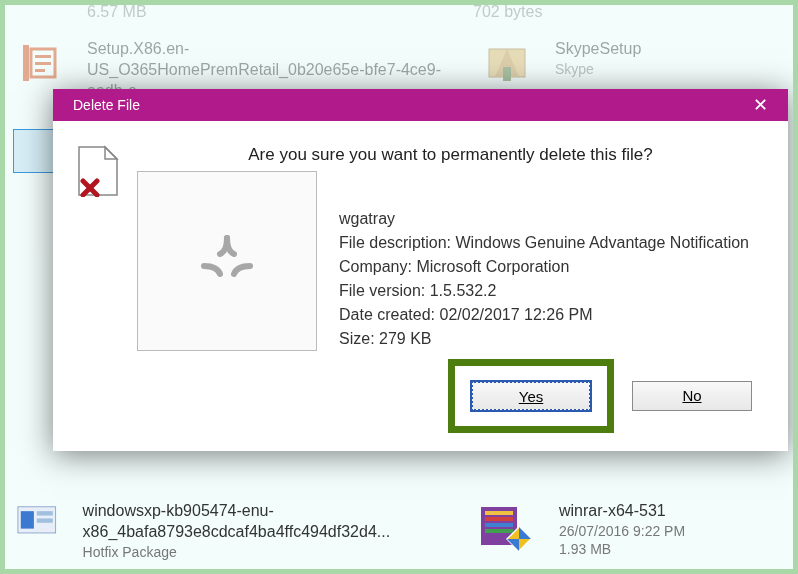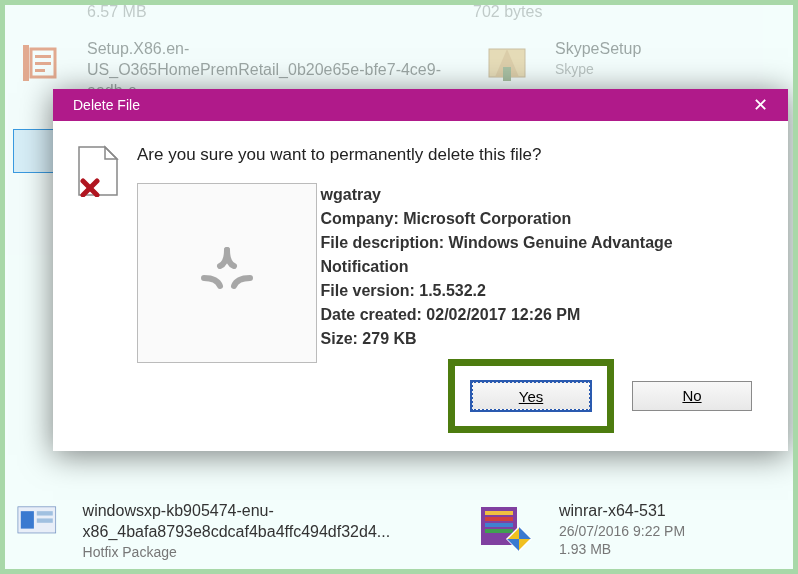--- a/index.html
+++ b/index.html
@@ -12,22 +12,22 @@
     .file-info { font-size: 16px; color: #333; line-height: 1.3; }
     .file-sub { color: #777; font-size: 14px; }
     .overlay-dim { position: absolute; top: 0; left: 0; right: 0; bottom: 0; background: rgba(255,255,255,0.5); }
     .dialog { position: absolute; left: 48px; top: 84px; width: 735px; height: 362px; background: #fff; box-shadow: 0 4px 30px rgba(0,0,0,0.5); }
     .titlebar { background: #b01a8a; height: 32px; display: flex; align-items: center; padding: 0 20px; color: #fff; font-size: 14px; justify-content: space-between; }
     .close-x { font-size: 18px; font-weight: 300; cursor: default; }
     .dialog-body { padding: 24px 24px 0 24px; display: flex; align-items: flex-start; gap: 18px; }
     .delete-icon { width: 42px; height: 52px; position: relative; flex-shrink: 0; }
     .delete-icon svg { width: 100%; height: 100%; }
     .content-col { flex: 1; }
-    .prompt { font-size: 17px; color: #222; margin-bottom: 18px; }
-    .detail-row { display: flex; gap: 4px; align-items: flex-start; font-weight: bold; }
+    .prompt { font-size: 17px; color: #222; margin-bottom: 6px; text-align: center; }
+    .detail-row { display: flex; gap: 22px; align-items: flex-end; }
     .thumb { width: 180px; height: 180px; border: 1px solid #bbb; background: #fafafa; display: flex; align-items: center; justify-content: center; }
     .thumb svg { width: 70px; height: 70px; opacity: 0.45; }
     .meta { font-size: 16px; color: #333; line-height: 1.5; }
     .button-row { display: flex; justify-content: flex-end; gap: 18px; padding: 14px 36px 18px 0; position: absolute; bottom: 0; right: 0; left: 0; }
     .highlight-box { border: 7px solid #4d7c0f; padding: 15px 16px; background: #fff; }
     .btn { width: 120px; height: 30px; border: 1px solid #8a8a8a; background: linear-gradient(#f8f8f8,#e8e8e8); font-size: 15px; text-align: center; line-height: 28px; cursor: default; }
     .btn-primary { border: 2px dotted #2a5ab0; outline: 2px solid #2a5ab0; outline-offset: -1px; }
     .btn u { text-decoration: underline; }
     .no-btn-wrap { display: flex; align-items: center; }
     .office-icon { fill: #d83b01; }
@@ -103,22 +103,22 @@
               <g stroke="#444" stroke-width="6" stroke-linecap="round" fill="none">
                 <path d="M35,12 Q35,25 28,28"></path>
                 <path d="M35,12 Q35,25 42,28"></path>
                 <path d="M12,40 Q25,40 28,48"></path>
                 <path d="M58,40 Q45,40 42,48"></path>
               </g>
             </svg>
           </div>
           <div class="meta">
             <div>wgatray</div>
+            <div><span>File description: </span><span>Windows Genuine Advantage Notification</span></div>
             <div><span>Company: </span><span>Microsoft Corporation</span></div>
-            <div><span>File description: </span><span>Windows Genuine Advantage Notification</span></div>
             <div><span>File version: </span><span>1.5.532.2</span></div>
             <div><span>Date created: </span><span>02/02/2017 12:26 PM</span></div>
             <div><span>Size: </span><span>279 KB</span></div>
           </div>
         </div>
       </div>
     </div>
     <div class="button-row">
       <div class="highlight-box">
         <div class="btn btn-primary"><u>Yes</u></div>

